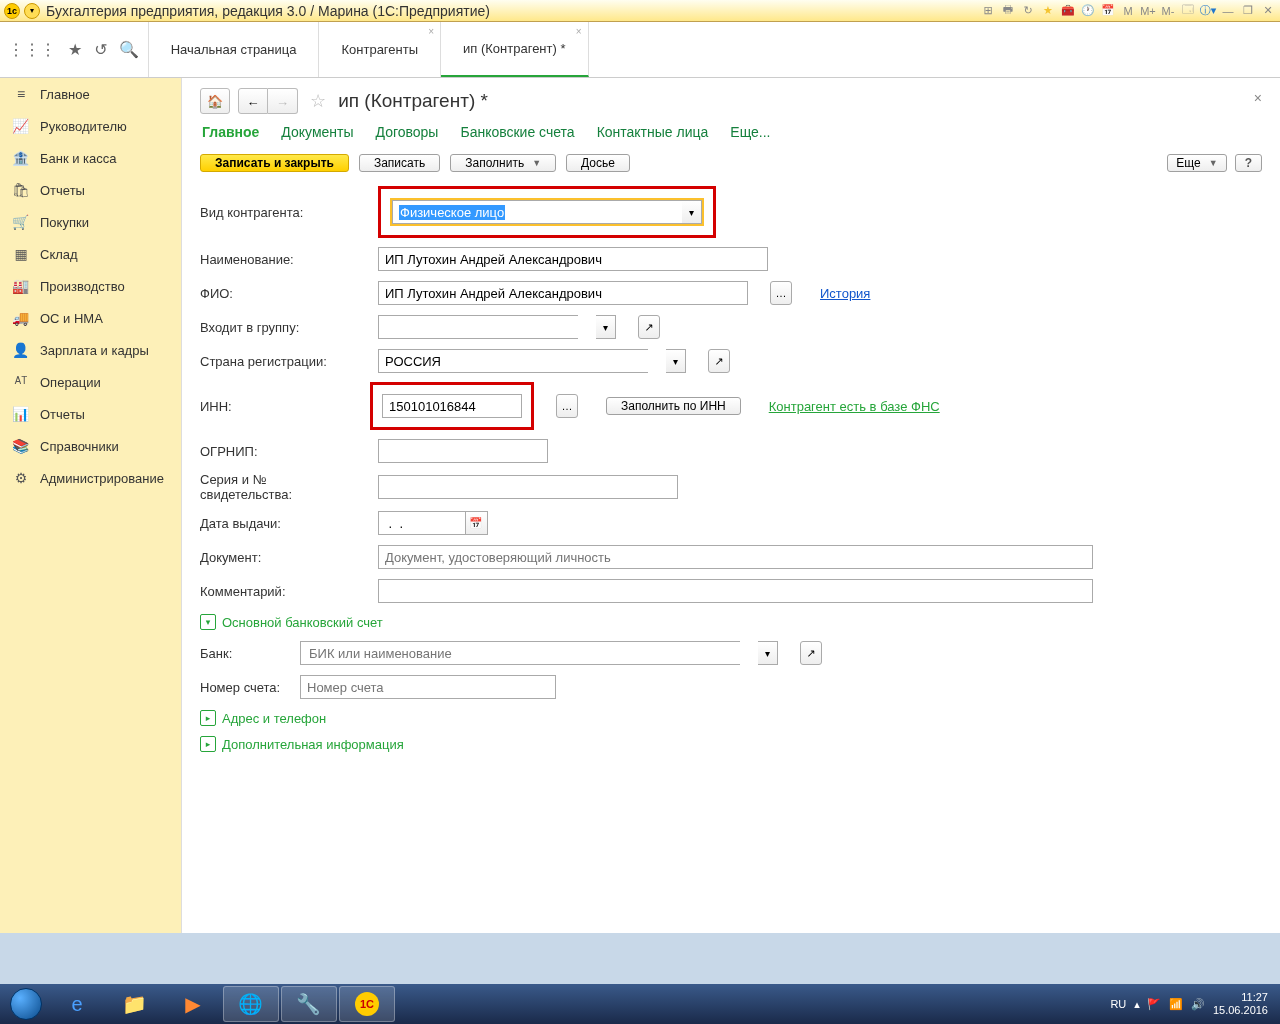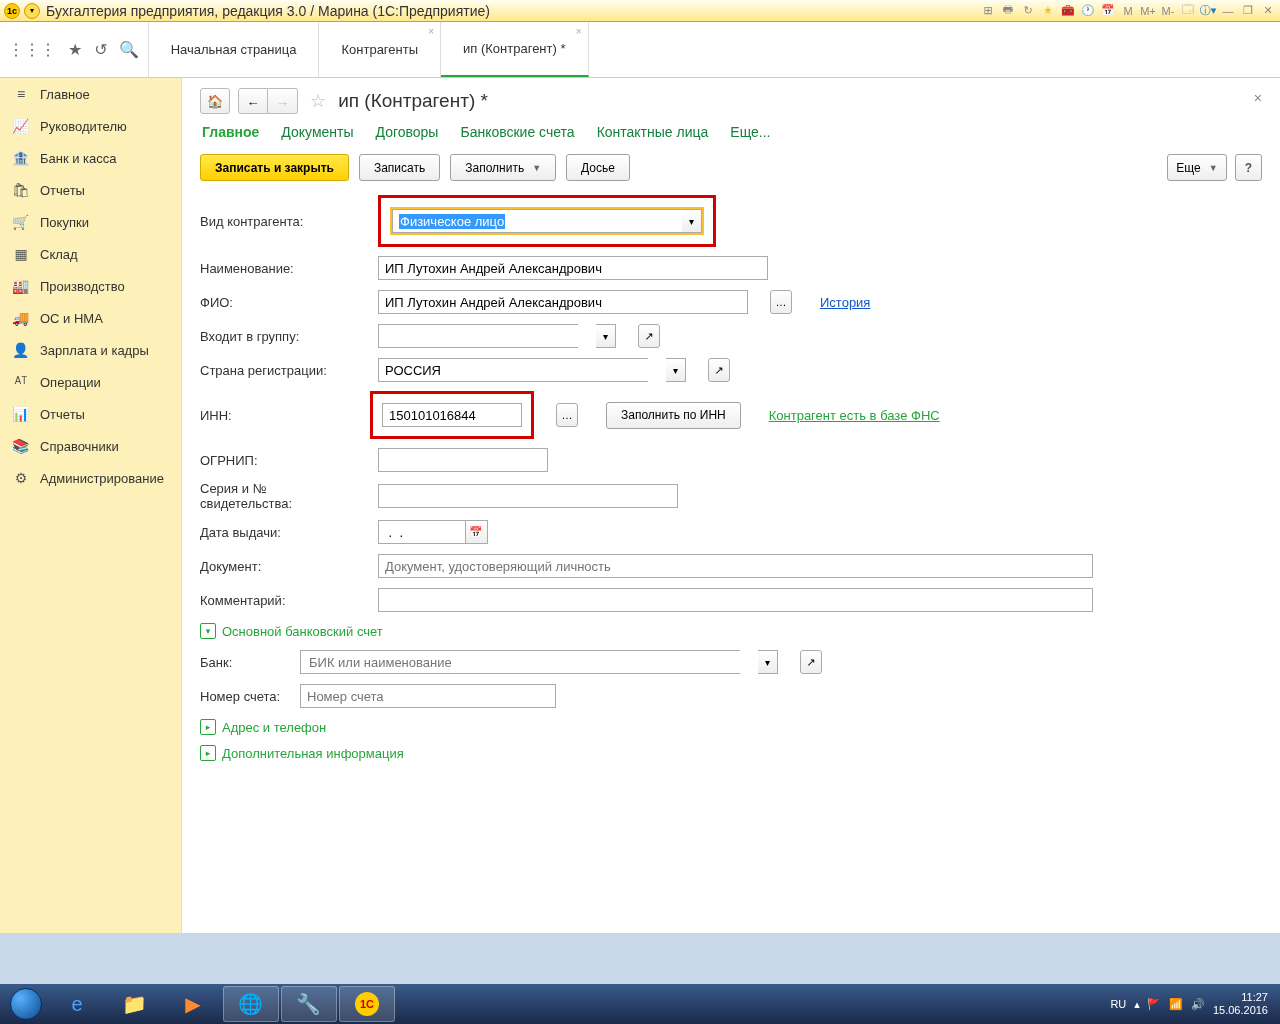--- a/index.html
+++ b/index.html
@@ -33,21 +33,21 @@
 .page-header .nav-group .nav-btn:last-child { border-radius: 0 3px 3px 0; border-left: none; }
 .page-header .star { font-size: 18px; color: #bbb; margin: 0 4px; }
 .page-header .page-title { font-size: 19px; color: #333; }
 .page-header .close-page { position: absolute; right: 18px; top: 12px; font-size: 14px; color: #888; cursor: pointer; }
 
 .sub-tabs { display: flex; gap: 22px; margin-bottom: 12px; padding-left: 2px; }
 .sub-tabs .sub-tab { font-size: 14px; color: #15803d; cursor: pointer; padding: 2px 0; }
 .sub-tabs .sub-tab.active { color: #26a53a; font-weight: bold; }
 
 .action-bar { display: flex; gap: 10px; margin-bottom: 14px; align-items: center; }
-.btn { border: 1px solid #a0a0a0; background: linear-gradient(#fff, #eee); padding: 4px 14px; font-size: 12px; cursor: pointer; border-radius: 3px; height: 27px; display: inline-flex; align-items: center; }
+.btn { border: 1px solid #a0a0a0; background: linear-gradient(#fff, #eee); padding: 4px 14px; font-size: 12px; cursor: pointer; border-radius: 3px; height: 18px; display: inline-flex; align-items: center; }
 .btn.primary { background: linear-gradient(#ffe94a, #ffd000); border-color: #d4a900; font-weight: bold; }
 .btn .dd-arrow { margin-left: 8px; font-size: 9px; color: #666; }
 .action-bar .right-actions { margin-left: auto; display: flex; gap: 8px; }
 .btn.more { padding: 4px 8px; }
 .btn.help { padding: 4px 9px; font-weight: bold; color: #555; }
 
 .form-row { display: flex; align-items: center; margin-bottom: 8px; min-height: 26px; gap: 18px; }
 .form-row .label { width: 160px; font-size: 13px; color: #333; }
 .input { border: 1px solid #aaa; height: 24px; padding: 0 6px; font-size: 13px; background: #fff; }
 .input.w1 { width: 290px; }

